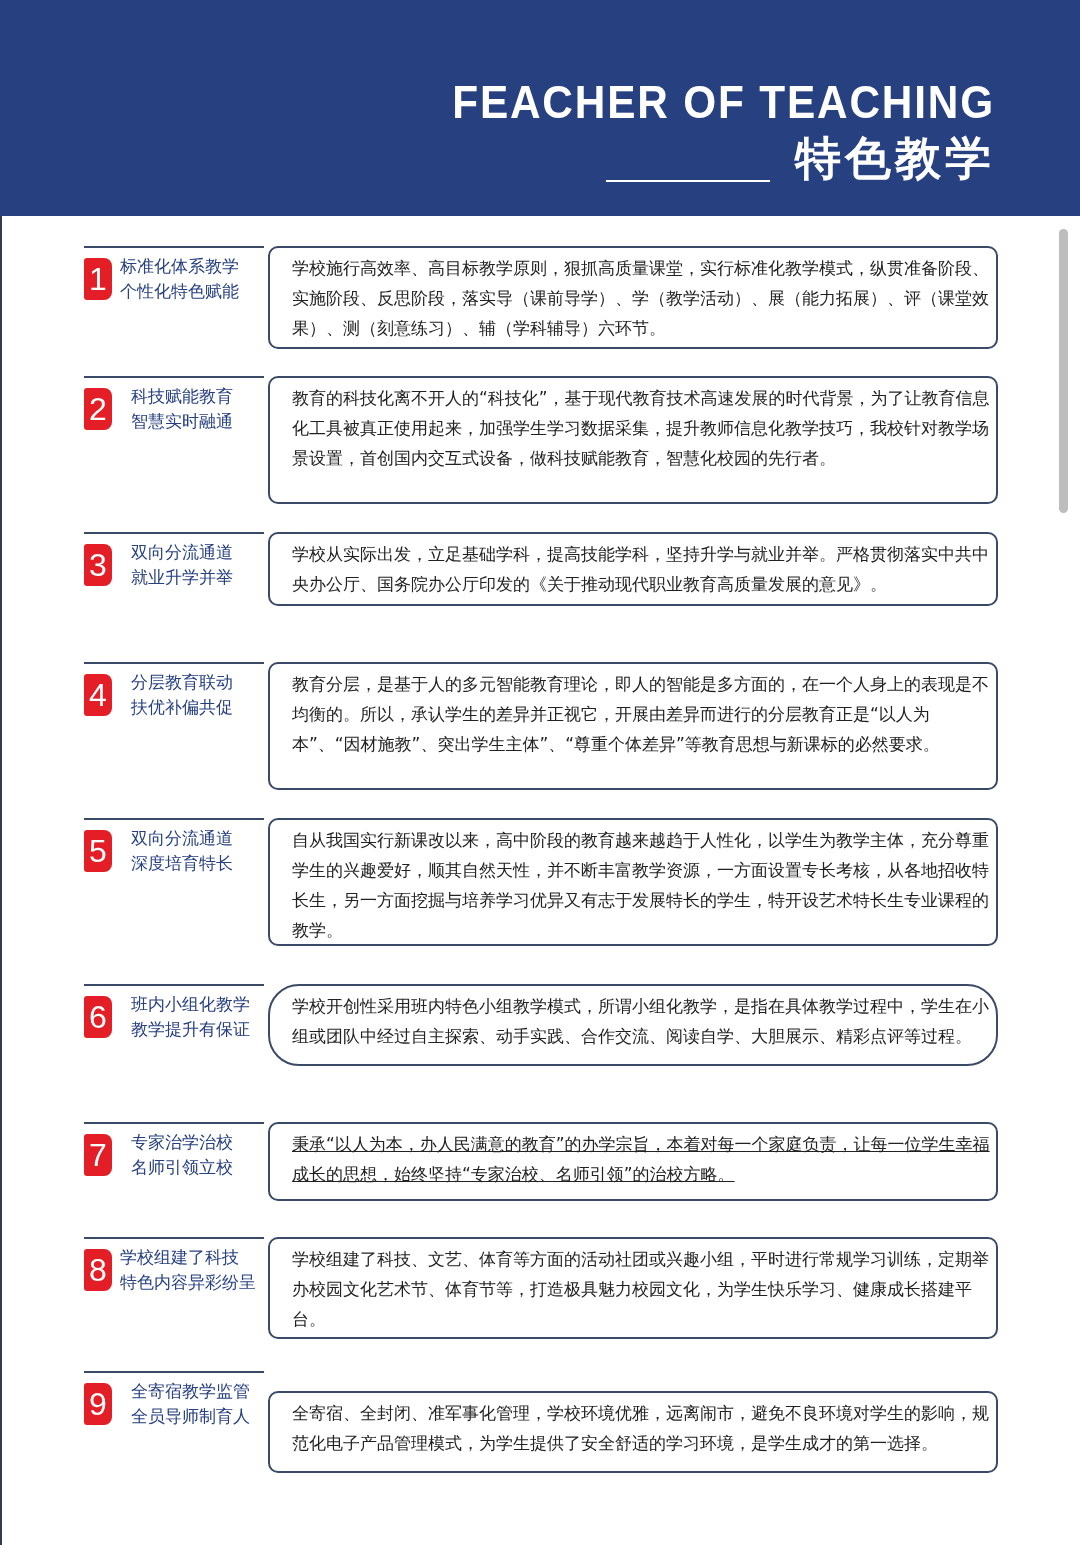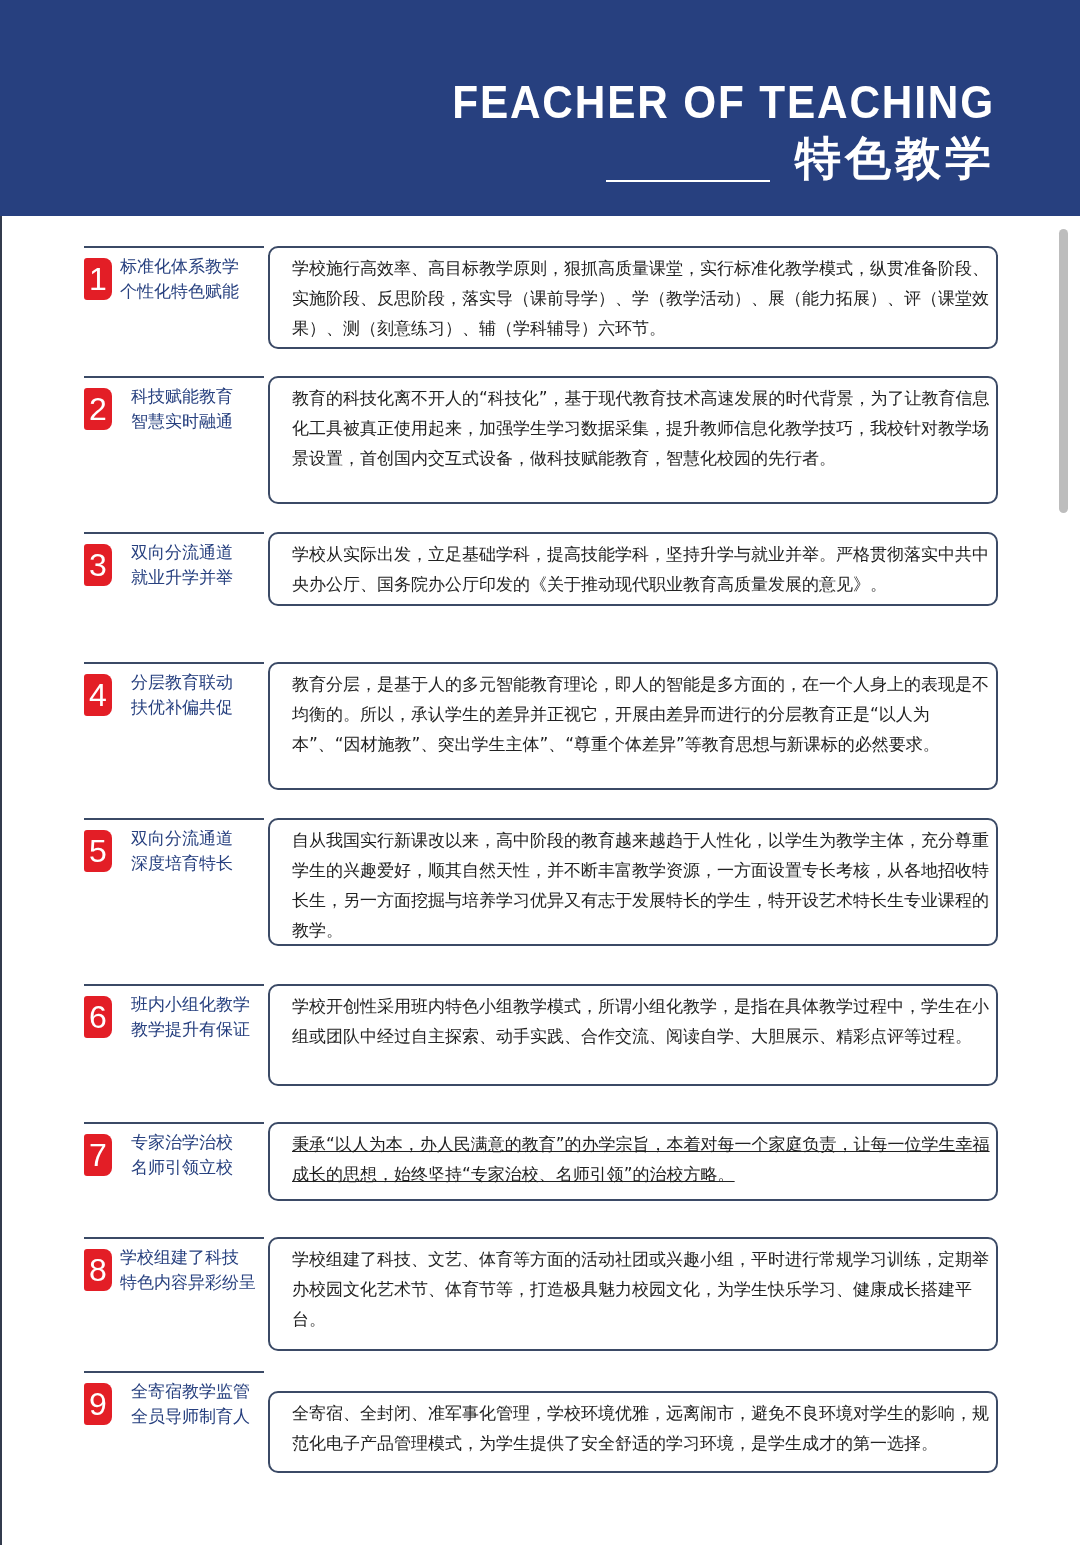--- a/index.html
+++ b/index.html
@@ -168,41 +168,41 @@
   <div class="box" style="height:128px;">自从我国实行新课改以来，高中阶段的教育越来越趋于人性化，以学生为教学主体，充分尊重学生的兴趣爱好，顺其自然天性，并不断丰富教学资源，一方面设置专长考核，从各地招收特长生，另一方面挖掘与培养学习优异又有志于发展特长的学生，特开设艺术特长生专业课程的教学。</div>
 </div>
 
 <div class="item" style="top:984px;">
   <div class="item-rule"></div>
   <div class="badge">6</div>
   <div class="label indent">
     <div>班内小组化教学</div>
     <div>教学提升有保证</div>
   </div>
-  <div class="box" style="height:102px;">学校开创性采用班内特色小组教学模式，所谓小组化教学，是指在具体教学过程中，学生在小组或团队中经过自主探索、动手实践、合作交流、阅读自学、大胆展示、精彩点评等过程。</div>
+  <div class="box" style="height:82px;border-radius:31px;">学校开创性采用班内特色小组教学模式，所谓小组化教学，是指在具体教学过程中，学生在小组或团队中经过自主探索、动手实践、合作交流、阅读自学、大胆展示、精彩点评等过程。</div>
 </div>
 
 <div class="item" style="top:1122px;">
   <div class="item-rule"></div>
   <div class="badge">7</div>
   <div class="label indent">
     <div>专家治学治校</div>
     <div>名师引领立校</div>
   </div>
   <div class="box" style="height:79px;text-decoration:underline;">秉承“以人为本，办人民满意的教育”的办学宗旨，本着对每一个家庭负责，让每一位学生幸福成长的思想，始终坚持“专家治校、名师引领”的治校方略。</div>
 </div>
 
 <div class="item" style="top:1237px;">
   <div class="item-rule"></div>
   <div class="badge">8</div>
   <div class="label">
     <div>学校组建了科技</div>
     <div>特色内容异彩纷呈</div>
   </div>
-  <div class="box" style="height:114px;">学校组建了科技、文艺、体育等方面的活动社团或兴趣小组，平时进行常规学习训练，定期举办校园文化艺术节、体育节等，打造极具魅力校园文化，为学生快乐学习、健康成长搭建平台。</div>
+  <div class="box" style="height:102px;">学校组建了科技、文艺、体育等方面的活动社团或兴趣小组，平时进行常规学习训练，定期举办校园文化艺术节、体育节等，打造极具魅力校园文化，为学生快乐学习、健康成长搭建平台。</div>
 </div>
 
 <div class="item" style="top:1371px;">
   <div class="item-rule"></div>
   <div class="badge">9</div>
   <div class="label indent">
     <div>全寄宿教学监管</div>
     <div>全员导师制育人</div>
   </div>
   <div class="box" style="height:82px;margin-top:20px;">全寄宿、全封闭、准军事化管理，学校环境优雅，远离闹市，避免不良环境对学生的影响，规范化电子产品管理模式，为学生提供了安全舒适的学习环境，是学生成才的第一选择。</div>

